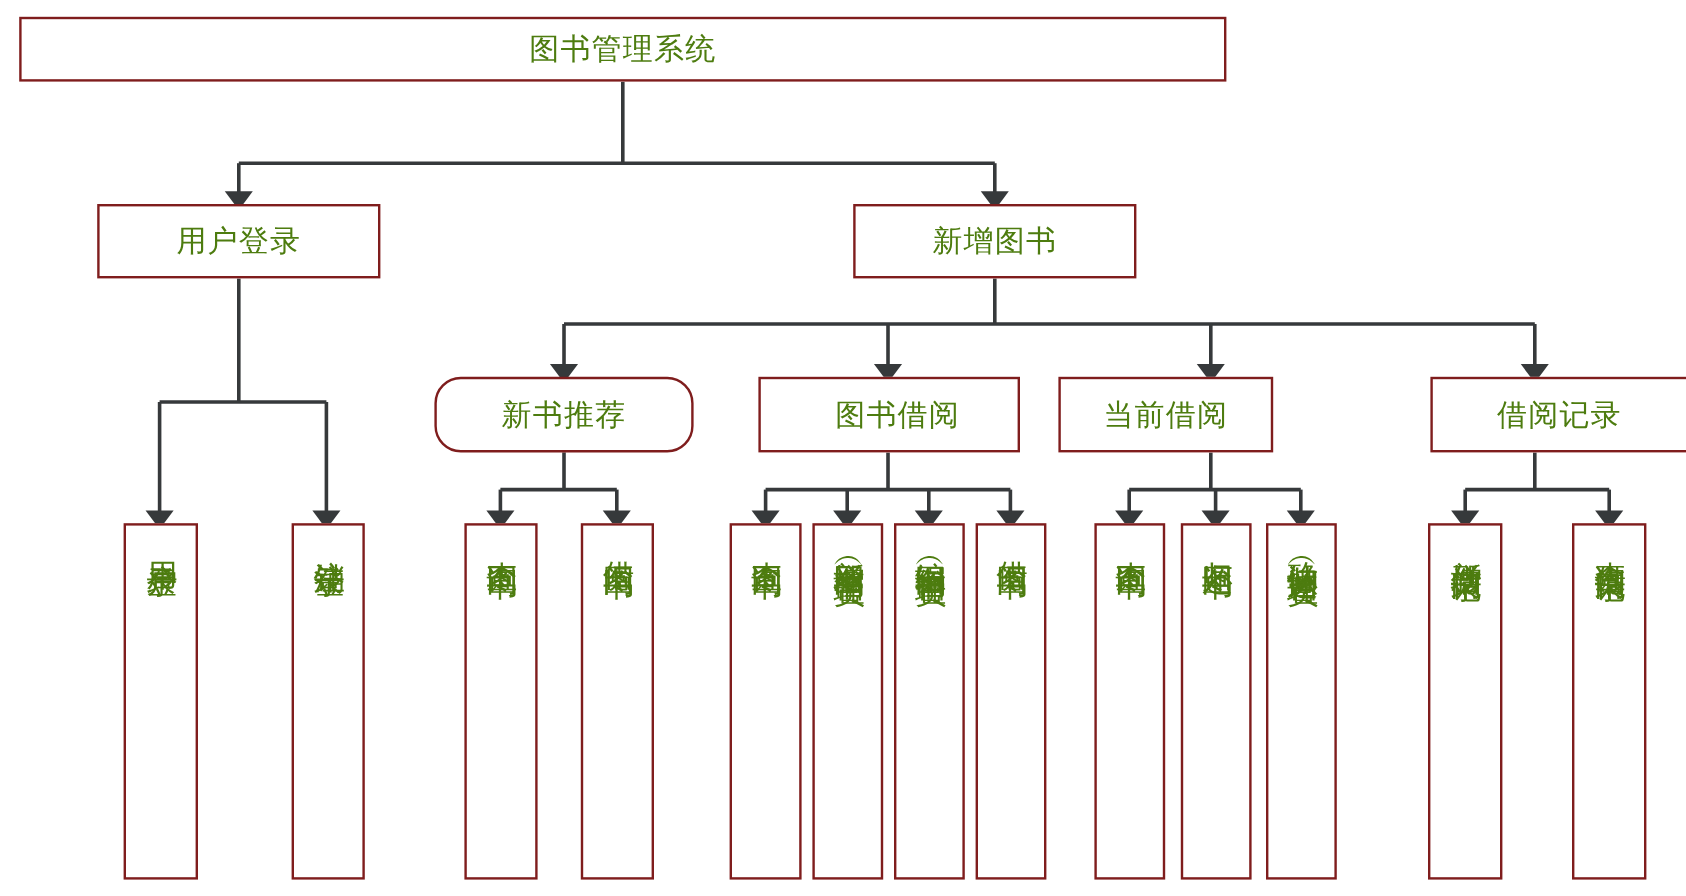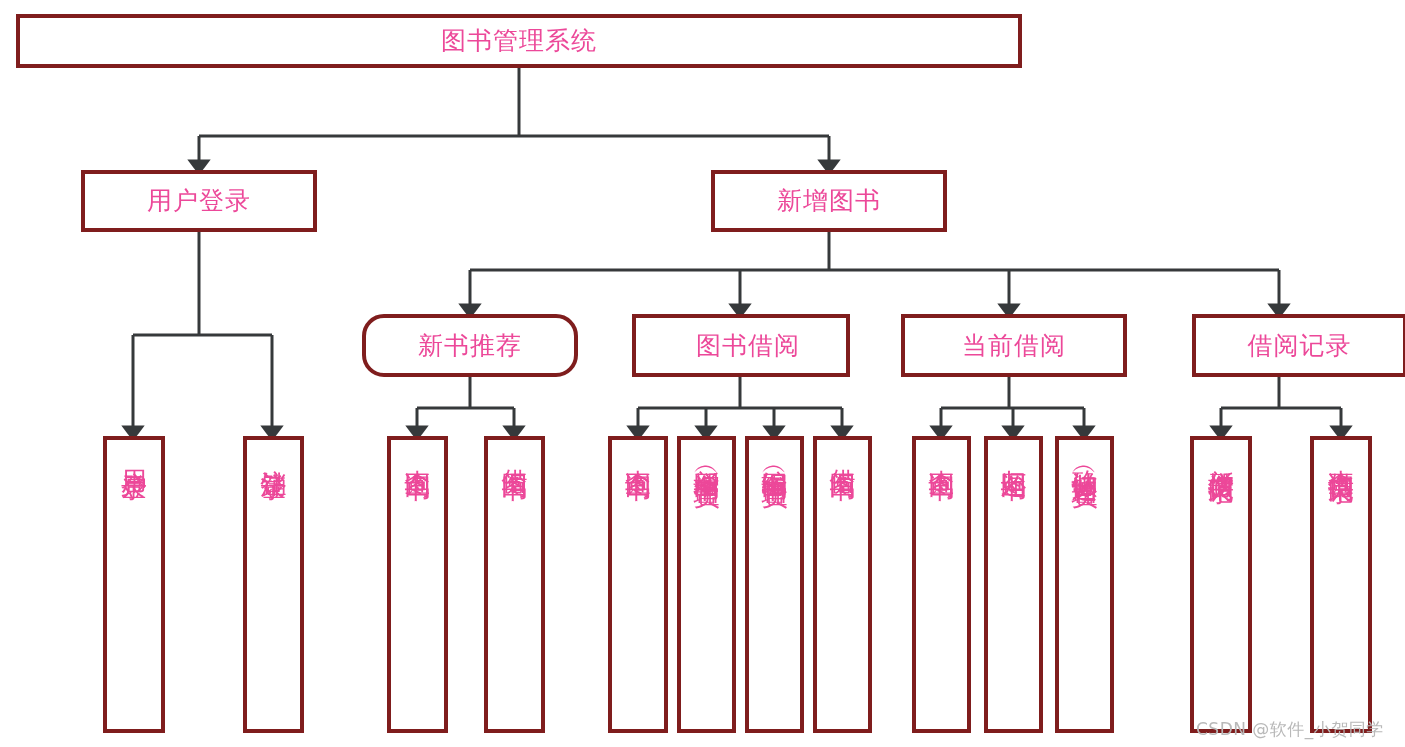--- a/index.html
+++ b/index.html
@@ -23,25 +23,25 @@
     left: 0;
     top: 0;
     width: 1405px;
     height: 747px;
     pointer-events: none;
   }
   .node {
     position: absolute;
     box-sizing: border-box;
     background: #ffffff;
-    border: 4px solid #7f1d1d;
+    border: 2px solid #7f1d1d;
     display: flex;
     align-items: center;
     justify-content: center;
-    color: #ec4899;
+    color: #4d7c0f;
     text-align: right;
   }
   .node-h {
     font-size: 25px;
     line-height: 1.1;
     letter-spacing: 1px;
     white-space: nowrap;
   }
   .node-v {
     align-items: flex-start;
@@ -121,21 +121,21 @@
       </div>
       <div class="node node-h" style="left: 711px; top: 170px; width: 236px; height: 62px;">
         <span>新增图书</span>
       </div>
       <div class="node node-h" style="left: 362px; top: 314px; width: 216px; height: 63px; border-radius: 22px;">
         <span>新书推荐</span>
       </div>
       <div class="node node-h" style="left: 632px; top: 314px; width: 218px; height: 63px; padding-left: 14px;">
         <span>图书借阅</span>
       </div>
-      <div class="node node-h" style="left: 901px; top: 314px; width: 226px; height: 63px;">
+      <div class="node node-h" style="left: 882px; top: 314px; width: 179px; height: 63px;">
         <span>当前借阅</span>
       </div>
       <div class="node node-h" style="left: 1172px; top: 314px; width: 215px; height: 63px; margin-left: 20px;">
         <span>借阅记录</span>
       </div>
       <div class="node node-v" style="left: 103px; top: 436px; width: 62px; height: 297px;">
         <span class="vtext">用户登录</span>
       </div>
       <div class="node node-v" style="left: 243px; top: 436px; width: 61px; height: 297px;">
         <span class="vtext">注销登录</span>
@@ -168,15 +168,14 @@
         <span class="vtext">确认归还（管理员）</span>
       </div>
       <div class="node node-v" style="left: 1190px; top: 436px; width: 62px; height: 297px;">
         <span class="vtext">新增借阅记录</span>
       </div>
       <div class="node node-v" style="left: 1310px; top: 436px; width: 62px; height: 297px;">
         <span class="vtext">查询借阅记录</span>
       </div>
     </div>
 
-  <div class="watermark" style="left:1196px; top:718px;">CSDN @软件_小贺同学</div>
 
 </div>
 
 </body></html>

